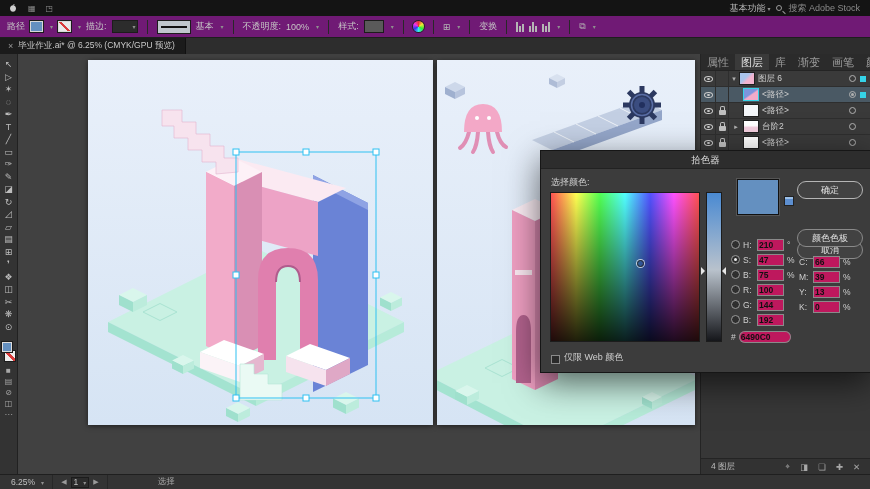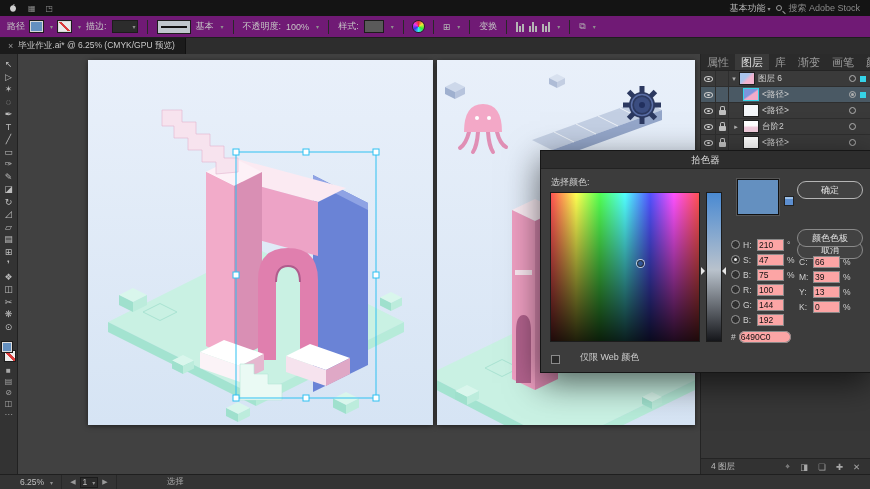--- a/index.html
+++ b/index.html
@@ -94,21 +94,21 @@
   .tgt.on::after { content:''; position:absolute; left:1px; top:1px; width:3px; height:3px; background:#b0b0b0; border-radius:50%; }
   .chip { width:6px; height:6px; background:#35d3e8; margin-right:4px; flex:none; }
   .chip.empty { background:transparent; }
   #layers-footer { position:absolute; left:0; bottom:0; width:100%; height:16px; background:#323232;
     border-top:1px solid #242424; display:flex; align-items:center; font-size:8.5px; color:#bdbdbd; padding:0 10px; gap:6px; }
   #layers-footer .fic { color:#a8a8a8; font-size:8.5px; margin-left:4px; }
   #layers-footer .spacer { flex:1; }
 
   
   #statusbar { left:0; top:474px; width:870px; height:15px; background:#343434; border-top:1px solid #1f1f1f;
-    display:flex; align-items:center; font-size:8.5px; color:#c0c0c0; padding-left:20px; gap:4px; }
+    display:flex; align-items:center; font-size:8.5px; color:#c0c0c0; padding-left:11px; gap:4px; }
   .navarrow { color:#9a9a9a; font-size:7px; }
   #ab-num { background:#2c2c2c; box-shadow:inset 0 0 0 1px #1c1c1c; height:11px; padding:0 3px;
     display:flex; align-items:center; gap:3px; }
   #tool-hint { margin-left:42px; color:#a8a8a8; }
 
   
   #cp { left:540px; top:150px; width:331px; height:223px; background:#3c3c3c;
     border:1px solid #161616; box-shadow:0 10px 32px rgba(0,0,0,.6); z-index:60; }
   #cp-title { position:absolute; left:0; top:0; width:100%; height:18px; background:#2d2d2d;
     border-bottom:1px solid #222; color:#dedede; font-size:9.5px; text-align:center; line-height:18px; }
@@ -133,27 +133,27 @@
     background:#424242; color:#e2e2e2; font-size:9px; display:flex; align-items:center; justify-content:center; }
   #btn-ok { top:30px; border-color:#b5b5b5; }
   #btn-cancel { top:54px;margin-top:36px; }
   #btn-swatches { top:78px; }
   #cp-left-fields { position:absolute; left:190px; top:86px; }
   #cp-cmyk-fields { position:absolute; left:258px; top:103px; }
   .cprow { display:flex; align-items:center; height:15px; gap:3px; font-size:8.5px; color:#cfcfcf; }
   .radio { width:9px; height:9px; border:1px solid #9a9a9a; border-radius:50%; background:#2e2e2e; flex:none; position:relative; }
   .radio.on::after { content:''; position:absolute; left:2px; top:2px; width:3px; height:3px; background:#ececec; border-radius:50%; }
   .cplabel { width:11px; }
-  .vbox { background:#fca5a5; color:#111; font-size:8.5px; height:12px; line-height:12px; width:27px;
-    padding:0 2px; box-shadow:inset 0 0 0 1px #8a8a8a; overflow:hidden; }
+  .vbox { background:#be185d; color:#111; font-size:8.5px; height:12px; line-height:12px; width:27px;
+    padding:0 2px; box-shadow:inset 0 0 0 1px #8a8a8a; overflow:hidden;font-weight:bold; }
   .cpunit { width:8px; }
   #cp-hexrow { position:absolute; left:190px; top:180px; display:flex; align-items:center; gap:3px;
     font-size:8.5px; color:#cfcfcf; }
   #cp-hexbox { width:52px; text-align:left;border-radius:6px; }
-  #cp-web { position:absolute; left:10px; top:200px; display:flex; align-items:flex-end; gap:20px;
+  #cp-web { position:absolute; left:10px; top:200px; display:flex; align-items:flex-end; gap:4px;
     font-size:9px; color:#cfcfcf; }
   .cbx { width:9px; height:9px; background:#2a2a2a; box-shadow:inset 0 0 0 1px #8a8a8a; display:inline-block; }
 </style>
 </head>
 <body>
 
 <div id="app">
 
   <div id="menubar" class="abs">
     <span class="apple">

